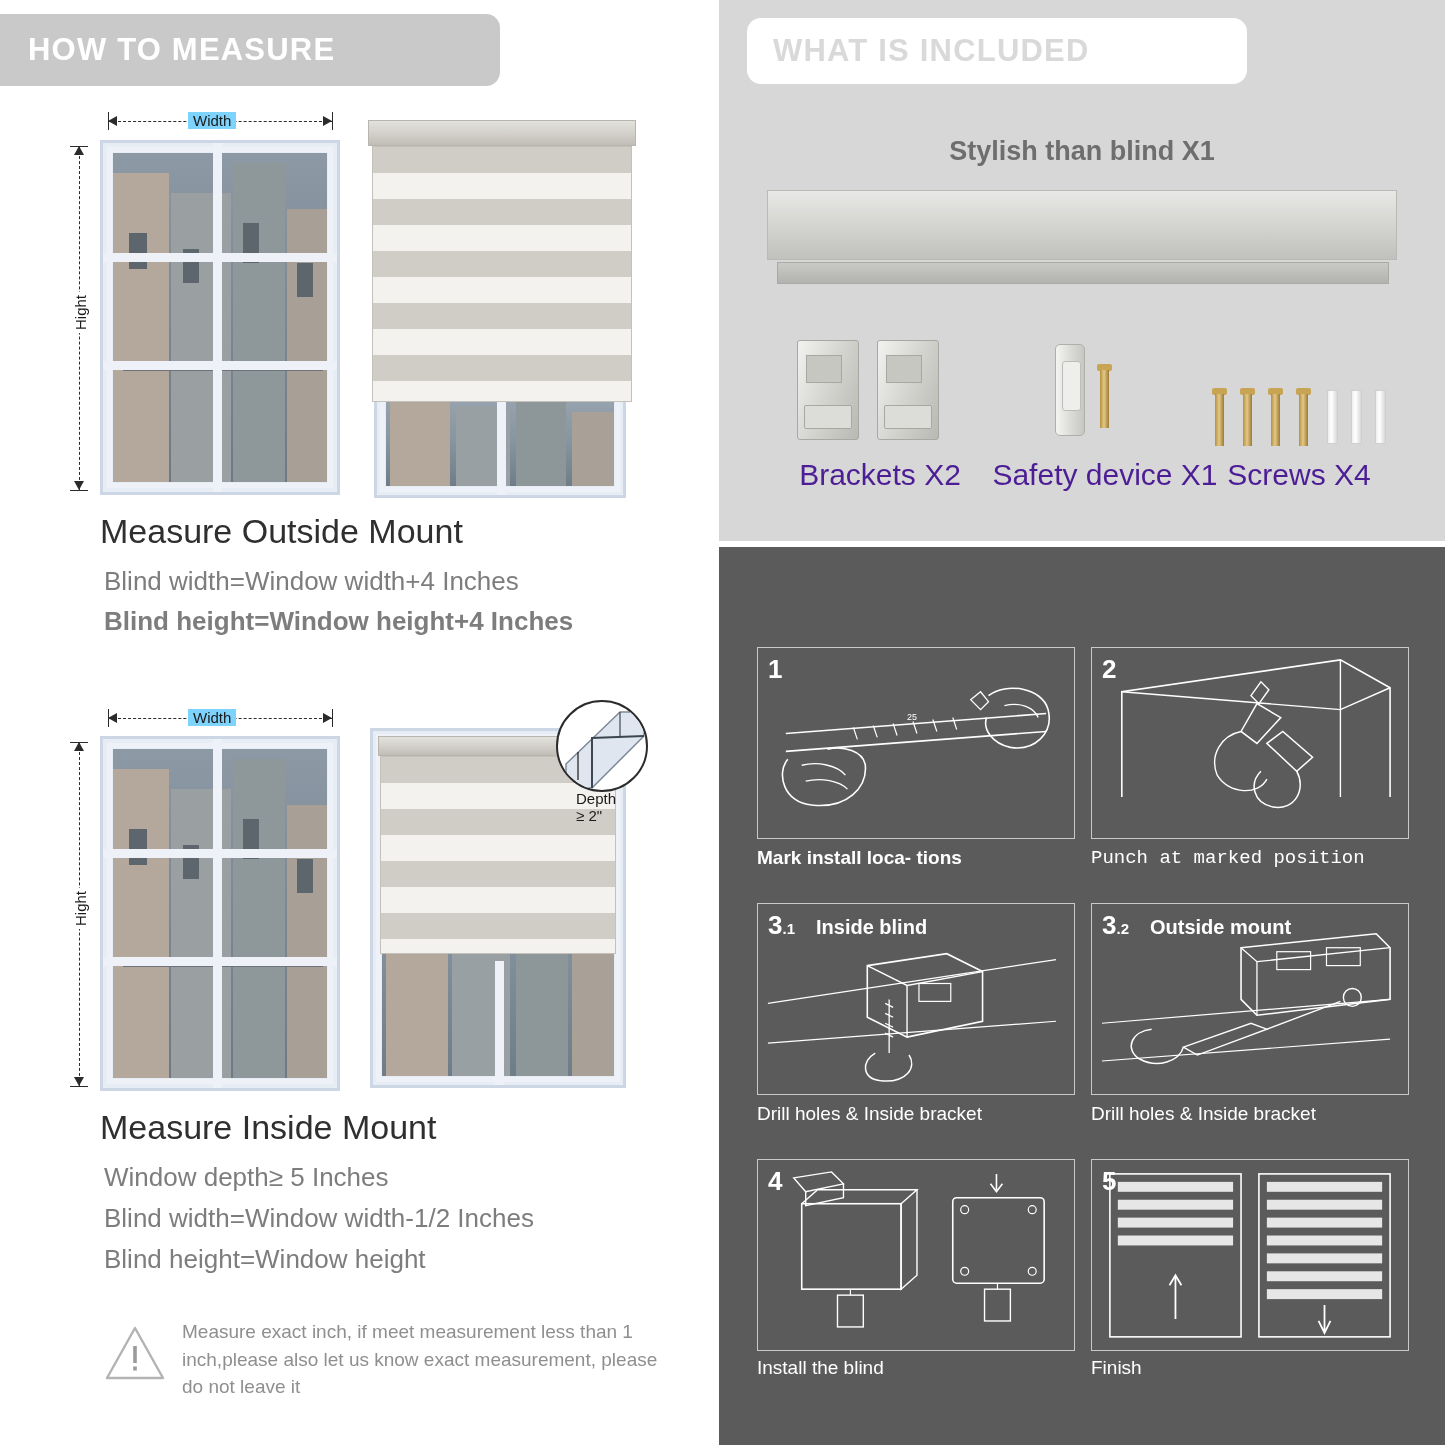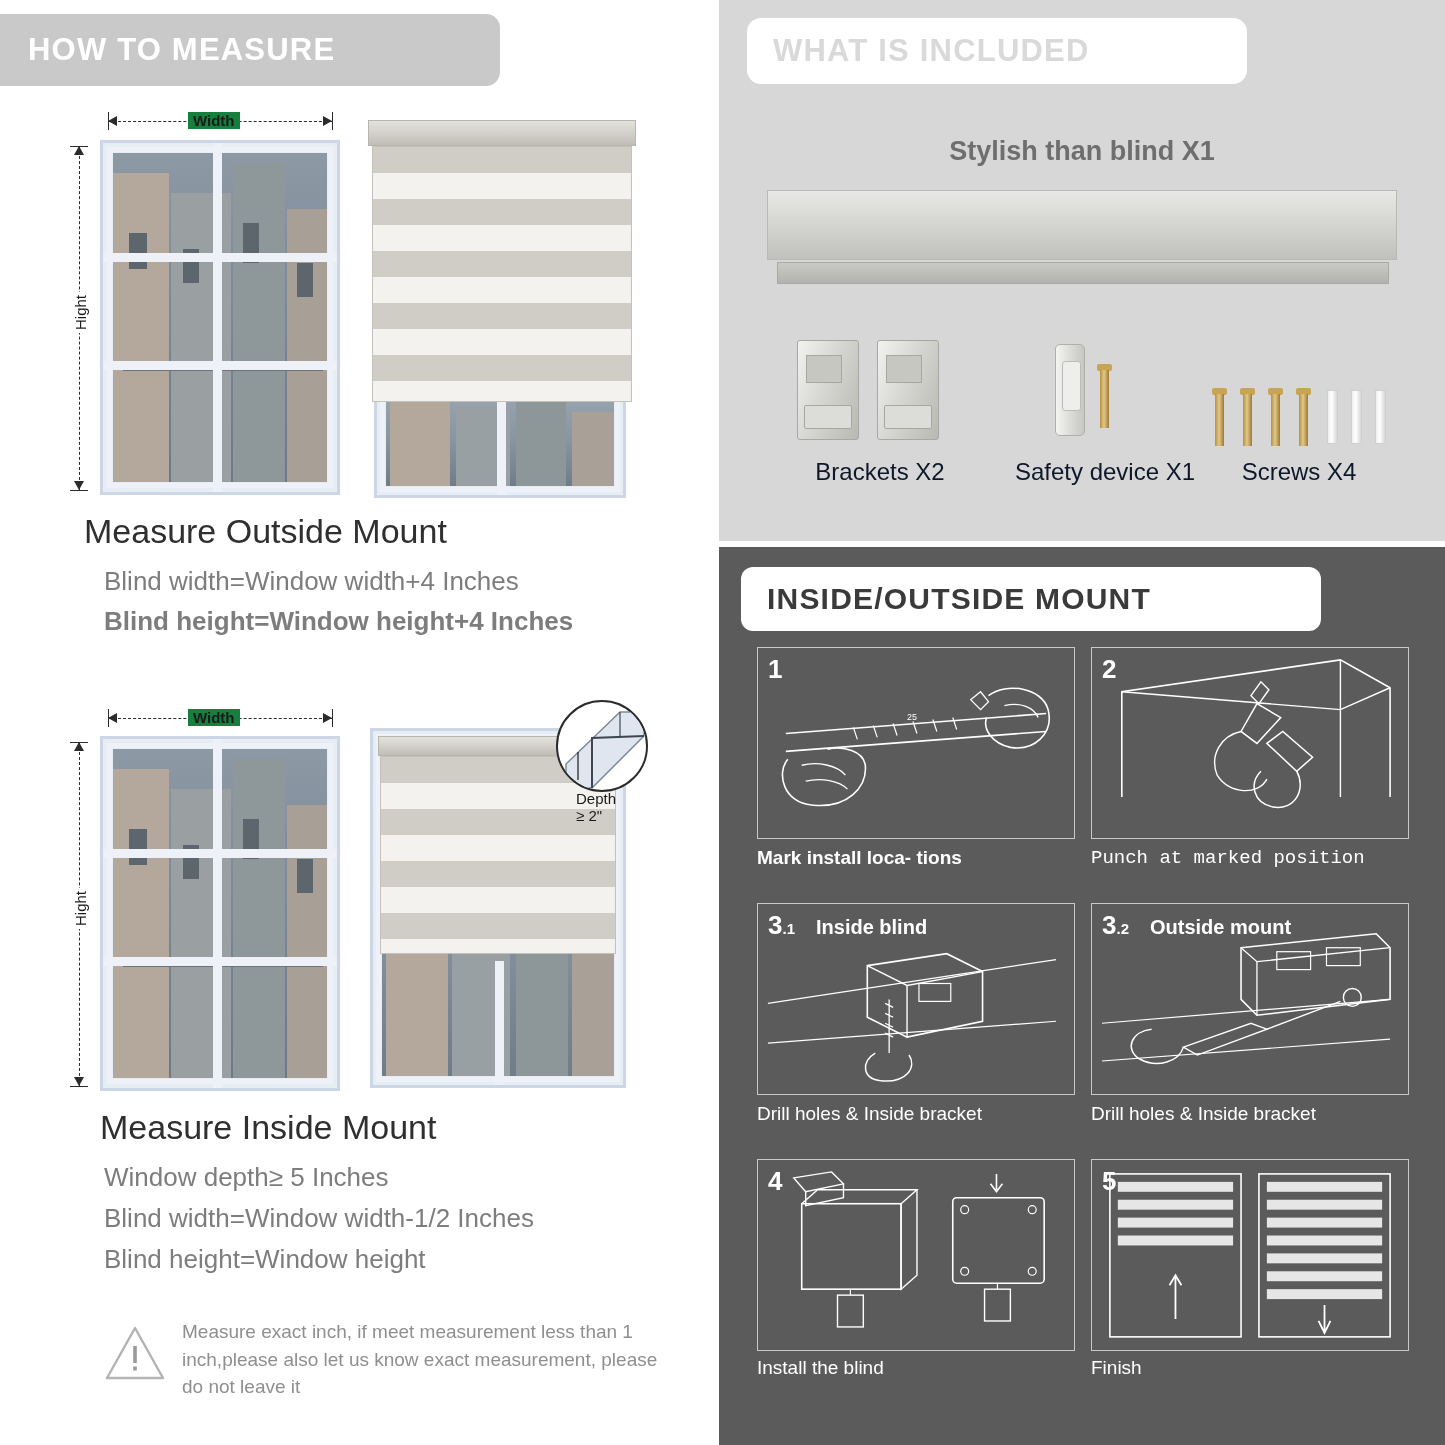--- a/index.html
+++ b/index.html
@@ -43,22 +43,22 @@
   .dashed-v { border-left: 1px dashed #2b2b2b; background: none; width: 0; }
   .arrow {
     position: absolute; width: 0; height: 0;
   }
   .arrow-l { border-top: 5px solid transparent; border-bottom: 5px solid transparent; border-right: 9px solid #2b2b2b; }
   .arrow-r { border-top: 5px solid transparent; border-bottom: 5px solid transparent; border-left: 9px solid #2b2b2b; }
   .arrow-u { border-left: 5px solid transparent; border-right: 5px solid transparent; border-bottom: 9px solid #2b2b2b; }
   .arrow-d { border-left: 5px solid transparent; border-right: 5px solid transparent; border-top: 9px solid #2b2b2b; }
 
   .dim-label {
-    position: absolute; font-size: 15px; color: #1a1a1a; background: #15803d;
-    padding: 0 5px; font-weight: bold;
+    position: absolute; font-size: 15px; color: #1a1a1a; background: #7dd3fc;
+    padding: 0 5px; font-weight: normal;
   }
   .dim-label-v {
     position: absolute; font-size: 15px; color: #1a1a1a; background: #fff;
     padding: 3px 0; writing-mode: vertical-rl; transform: rotate(180deg);
   }
 
   
   .window {
     position: absolute;
     background: #e7edf5;
@@ -154,21 +154,21 @@
     position: absolute; left: 48px; top: 190px; width: 630px; height: 70px;
     background: linear-gradient(180deg,#e8e8e6 0%, #d2d2cf 55%, #c0c0bc 100%);
     border: 1px solid #b9b9b5;
   }
   .headrail-lip {
     position: absolute; left: 58px; top: 262px; width: 612px; height: 22px;
     background: linear-gradient(180deg,#c9c9c6 0%,#b2b2ae 100%);
     border: 1px solid #a9a9a5;
   }
   .part-label {
-    position: absolute; font-size: 24px; color: #0f172a; text-align: center;
+    position: absolute; font-size: 30px; color: #4c1d95; text-align: center;
   }
 
   .bracket {
     position: absolute; width: 62px; height: 100px;
     background: linear-gradient(110deg,#f2f2f0 0%, #d6d6d2 45%, #b9b9b4 100%);
     border: 1px solid #a8a8a3;
     border-radius: 3px;
   }
   .bracket:after {
     content:""; position: absolute; left: 8px; top: 14px; width: 34px; height: 26px;
@@ -281,21 +281,21 @@
             <div class="bldg" style="left:186px;top:20px;width:48px;height:96px;background:#a9a197;"></div>
           </div>
           <div class="mullion-v" style="left:120px;"></div>
           <div class="sash" style="left:3px;top:3px;right:3px;bottom:3px;"></div>
         </div>
         <div class="blind-head" style="left:0px;top:0px;width:268px;height:26px;"></div>
         <div class="blind-fabric" style="left:4px;top:26px;width:260px;height:256px;"></div>
       </div>
     </div>
 
-    <div class="heading" style="left:84px;top:512px;">Measure Outside Mount</div>
+    <div class="heading" style="left:100px;top:512px;">Measure Outside Mount</div>
     <div class="sub-line" style="left:104px;top:566px;">Blind width=Window width+4 Inches</div>
     <div class="sub-line" style="left:104px;top:606px;font-weight:bold;">Blind height=Window height+4 Inches</div>
 
     <div class="win-fig">
       <div class="dashed-h" style="position:absolute;left:108px;top:718px;width:224px;"></div>
       <div class="arrow arrow-l" style="left:108px;top:713px;"></div>
       <div class="arrow arrow-r" style="left:323px;top:713px;"></div>
       <div class="dim-line-v" style="left:108px;top:709px;height:18px;"></div>
       <div class="dim-line-v" style="left:332px;top:709px;height:18px;"></div>
       <div class="dim-label" style="left:188px;top:709px;">Width</div>
@@ -395,21 +395,20 @@
     <div class="screw" style="left:580px;top:394px;height:52px;"></div>
 
     <div class="anchor" style="left:608px;top:390px;height:54px;"></div>
     <div class="anchor" style="left:632px;top:390px;height:54px;"></div>
     <div class="anchor" style="left:656px;top:390px;height:54px;"></div>
 
     <div class="part-label" style="left:460px;top:458px;width:240px;">Screws X4</div>
   </div>
 
   <div class="right-bottom">
-    <div class="tab-header" id="mount-header">INSIDE/OUTSIDE MOUNT</div>
 
     <div class="step-card" style="left:38px;top:100px;width:318px;height:192px;">
       <svg class="sketch" viewBox="0 0 318 192">
         <path d="M28 86 L290 66" stroke="#ffffff" stroke-width="1.6" fill="none"></path>
         <path d="M28 104 L290 84" stroke="#ffffff" stroke-width="1.6" fill="none"></path>
         <path d="M96 80 L100 92 M116 78 L120 90 M136 76 L140 88 M156 74 L160 86 M176 72 L180 84 M196 70 L200 82" stroke="#ffffff" stroke-width="1.2"></path>
         <text x="150" y="72" fill="#ffffff" font-size="9" font-family="Liberation Sans, sans-serif">25</text>
         <path d="M214 52 L224 44 L232 54 L224 62 Z" stroke="#ffffff" stroke-width="1.3" fill="none"></path>
         <path d="M30 112 C 18 126, 26 156, 54 158 C 90 162, 110 140, 108 118 C 106 104, 86 98, 70 102" stroke="#ffffff" stroke-width="1.6" fill="none"></path>
         <path d="M44 118 C 60 114, 80 118, 88 128" stroke="#ffffff" stroke-width="1.3" fill="none"></path>

